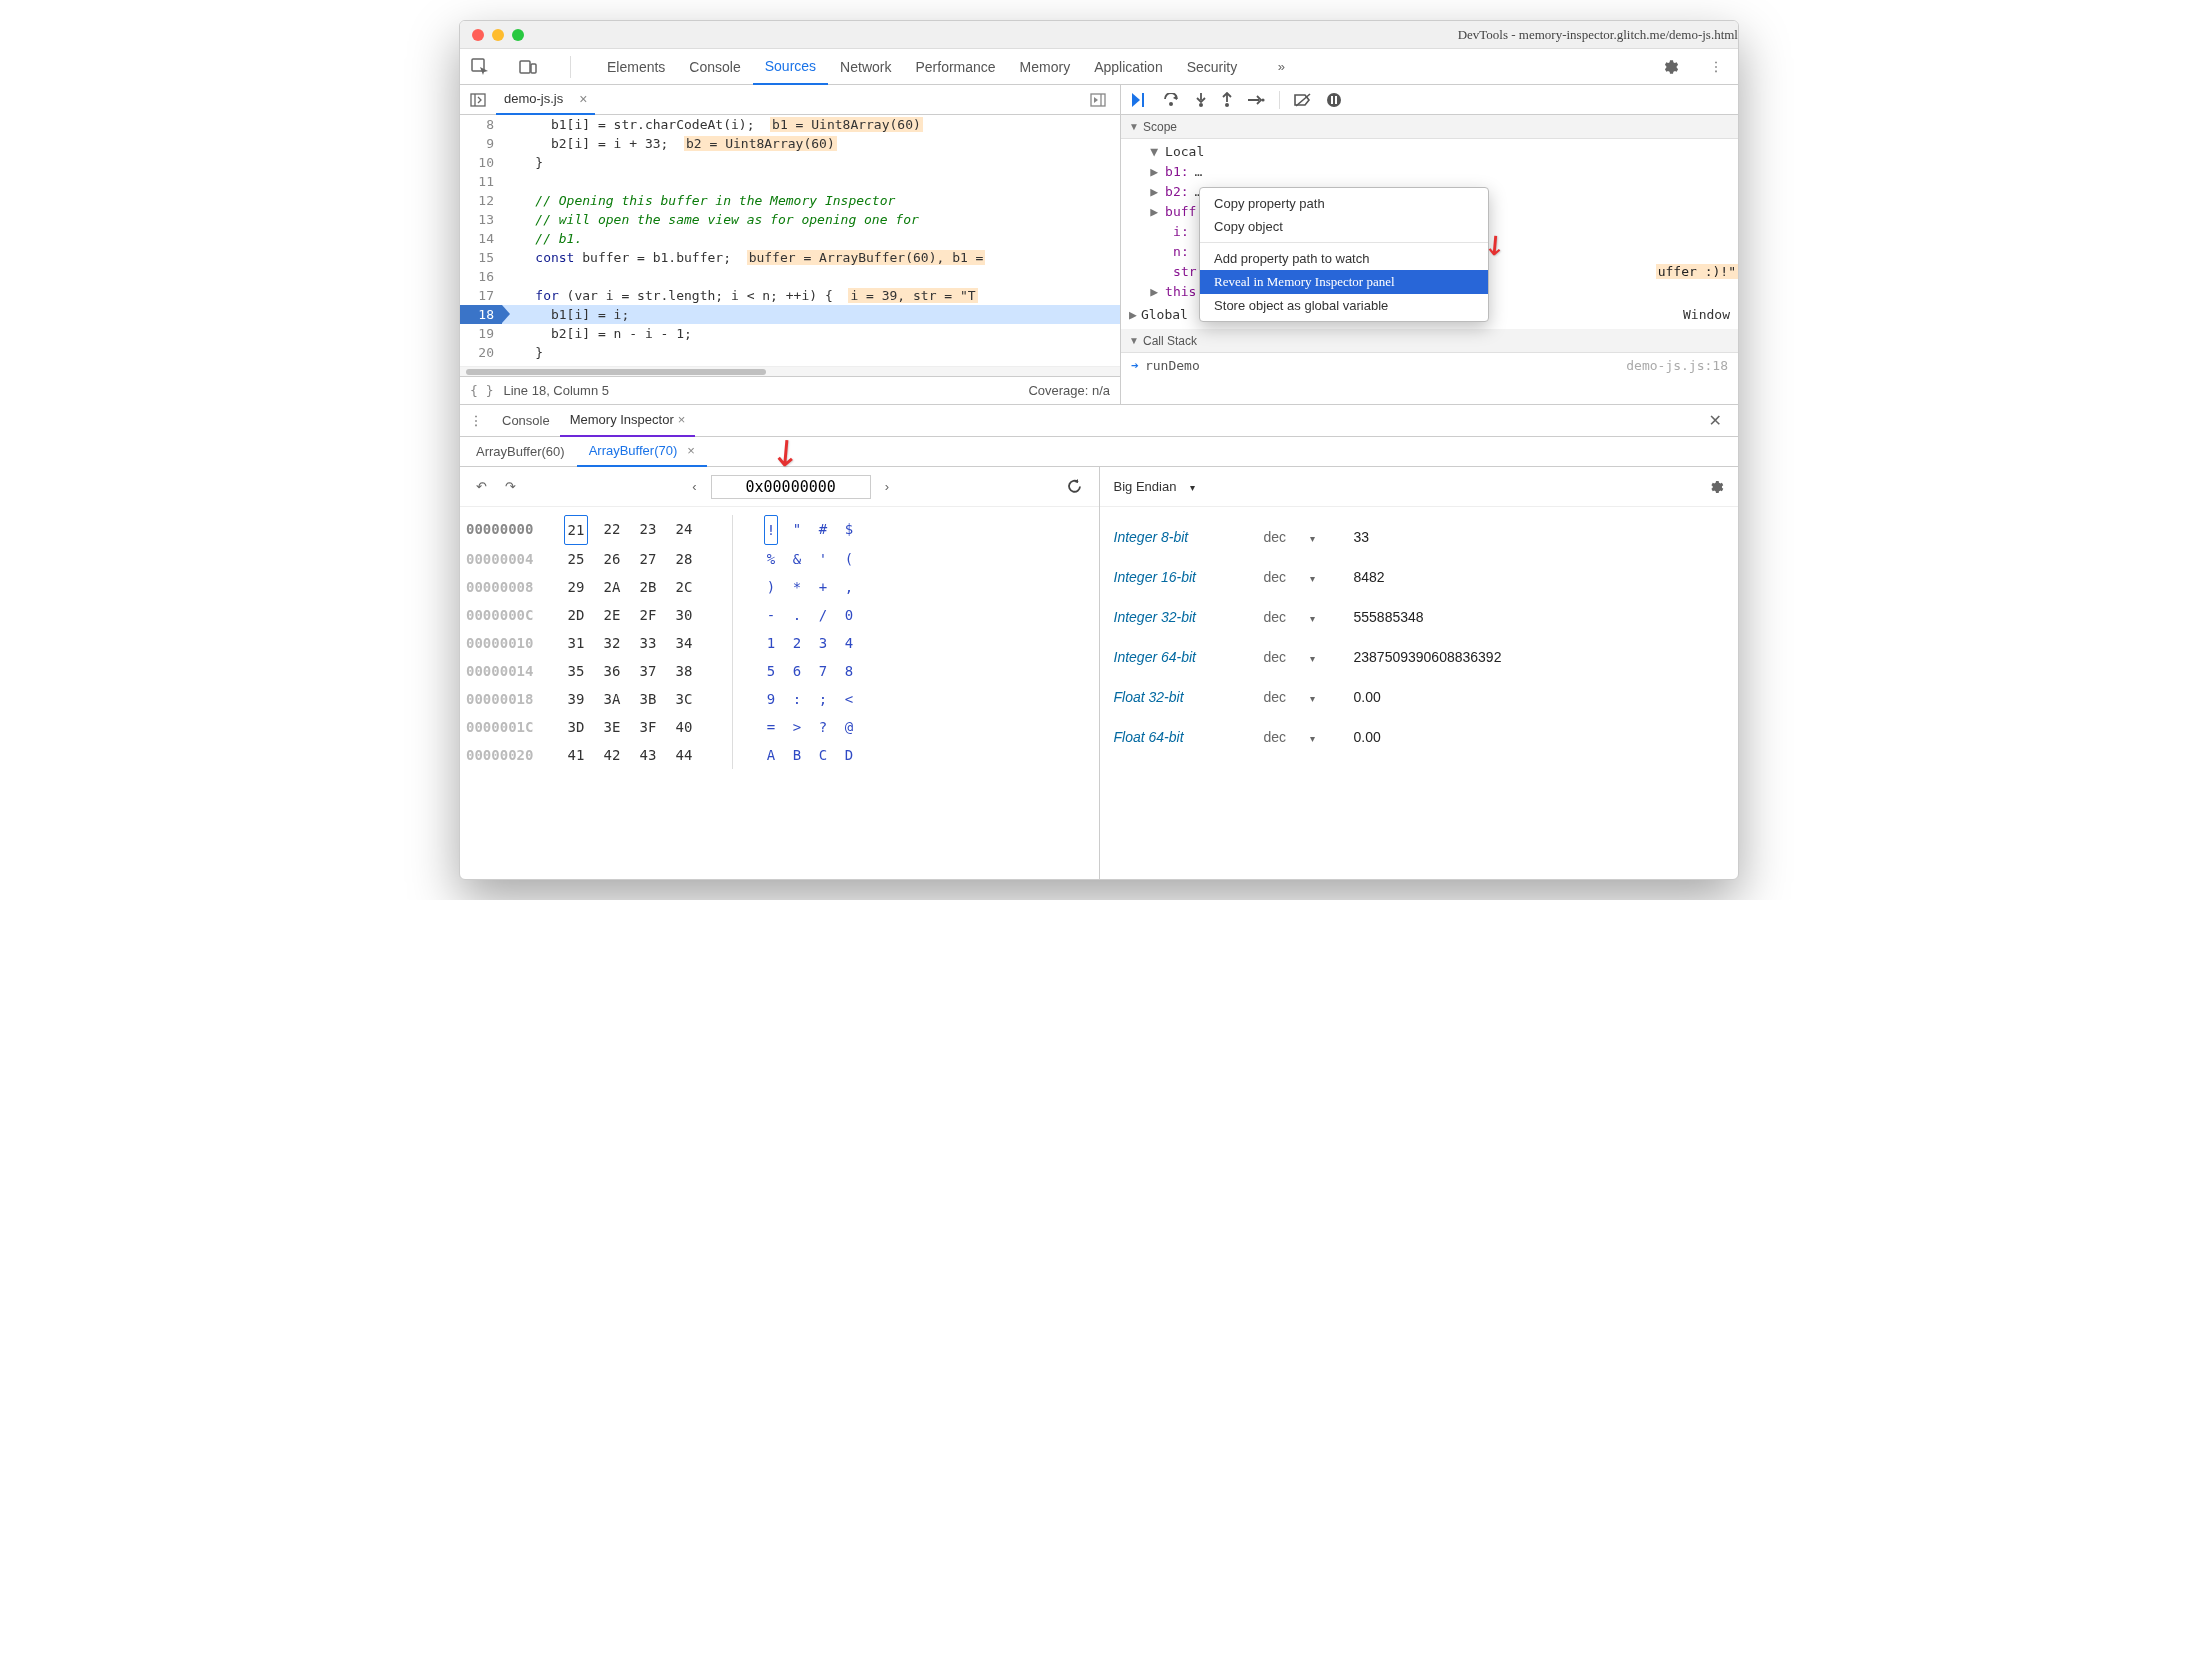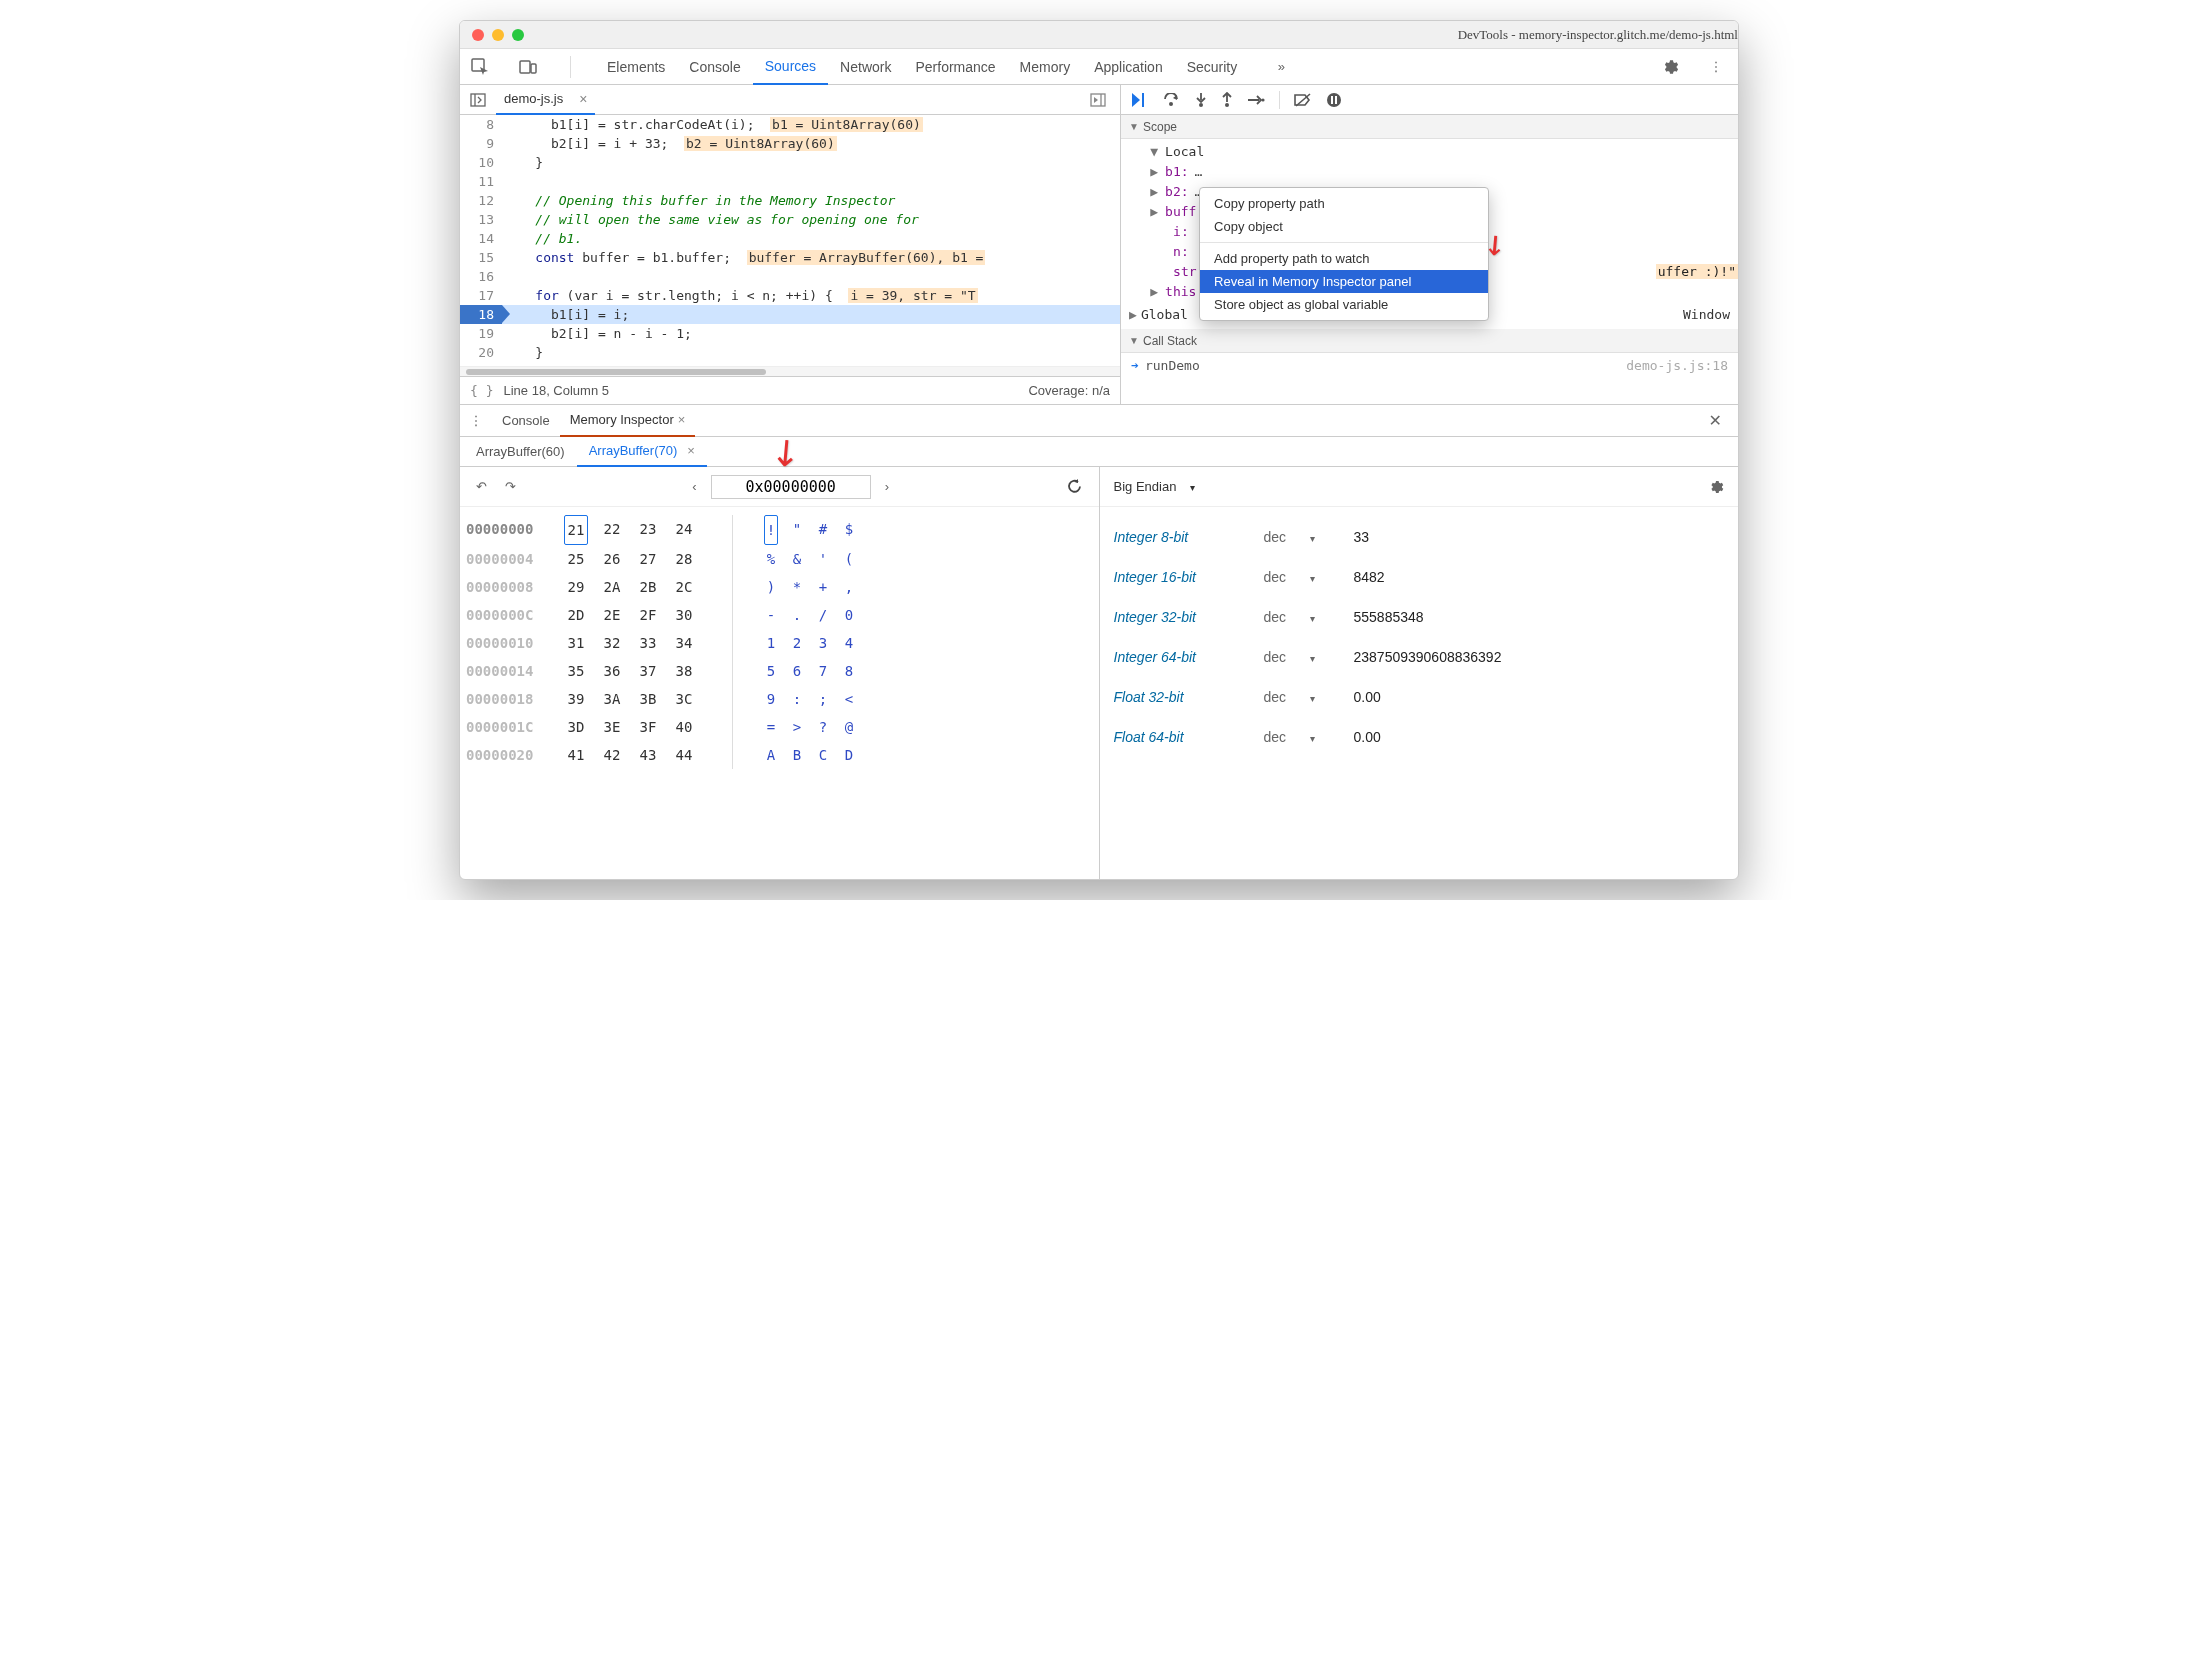--- a/index.html
+++ b/index.html
@@ -83,31 +83,31 @@
   .scope-row .arrow{color:#777; width:10px; display:inline-block; text-align:center;}
   .scope-key{color:#881391;}
   .scope-val{color:#444;}
   .scope-indent{padding-left:52px;}
   .ctxmenu{
     position:absolute; top:48px; left:78px; width:290px;
     background:#fff; border:1px solid #bbb; border-radius:4px; box-shadow:0 6px 18px rgba(0,0,0,0.25);
     font-family:-apple-system,sans-serif; font-size:13px; z-index:10; padding:4px 0;
   }
   .ctxmenu-item{padding:4px 14px; cursor:pointer; display:flex;align-items:center;}
-  .ctxmenu-item:hover,.ctxmenu-item.sel{background:#2866d8; color:#fff;}
+  .ctxmenu-item:hover,.ctxmenu-item.sel{background:#2866d8; color:#fff;font-family:Liberation Serif, serif;}
   .ctxmenu-divider{height:1px;background:#e3e3e3;margin:4px 0;}
   .right-extra{position:absolute; right:6px; color:#222; font-family:Menlo,monospace; font-size:13px;}
   .global-row{display:flex;padding:0 8px;height:22px;align-items:center;font-family:Menlo,monospace;}
   .callstack-row{display:flex;align-items:center;height:24px;padding:0 10px;gap:6px;color:#555;font-family:Menlo,monospace;}
   .callstack-row .cur{color:#1a73e8;}
 
   .drawer-tabbar{height:32px;border-bottom:1px solid #ccc;display:flex;align-items:center;padding:0 6px;gap:6px;}
   .drawer-tab{padding:0 10px;height:32px;display:flex;align-items:center;cursor:pointer;color:#555;}
   .drawer-tab.active{color:#333;border-bottom:2px solid #ccc;}
-  .drawer-tab.active2{border-bottom:2px solid #c2410c;}
+  .drawer-tab.active2{border-bottom:2px solid #6d28d9;}
   .drawer-close{color:#888;margin-left:4px;cursor:pointer;}
   .drawer-x{margin-left:auto; padding:0 10px; color:#666; cursor:pointer; font-size:16px;}
 
   .abuf-tabbar{height:30px;border-bottom:1px solid #ccc;display:flex;align-items:center;padding:0 4px;}
   .abuf-tab{padding:0 12px;height:30px;display:flex;align-items:center;color:#555;cursor:pointer;gap:6px;}
   .abuf-tab.active{color:#1a73e8;border-bottom:2px solid #1a73e8;}
 
   .mem-split{display:flex; flex:1; min-height:0;}
   .mem-left{flex:1; border-right:1px solid #ccc; display:flex; flex-direction:column;}
   .mem-right{flex:1; display:flex; flex-direction:column;}

